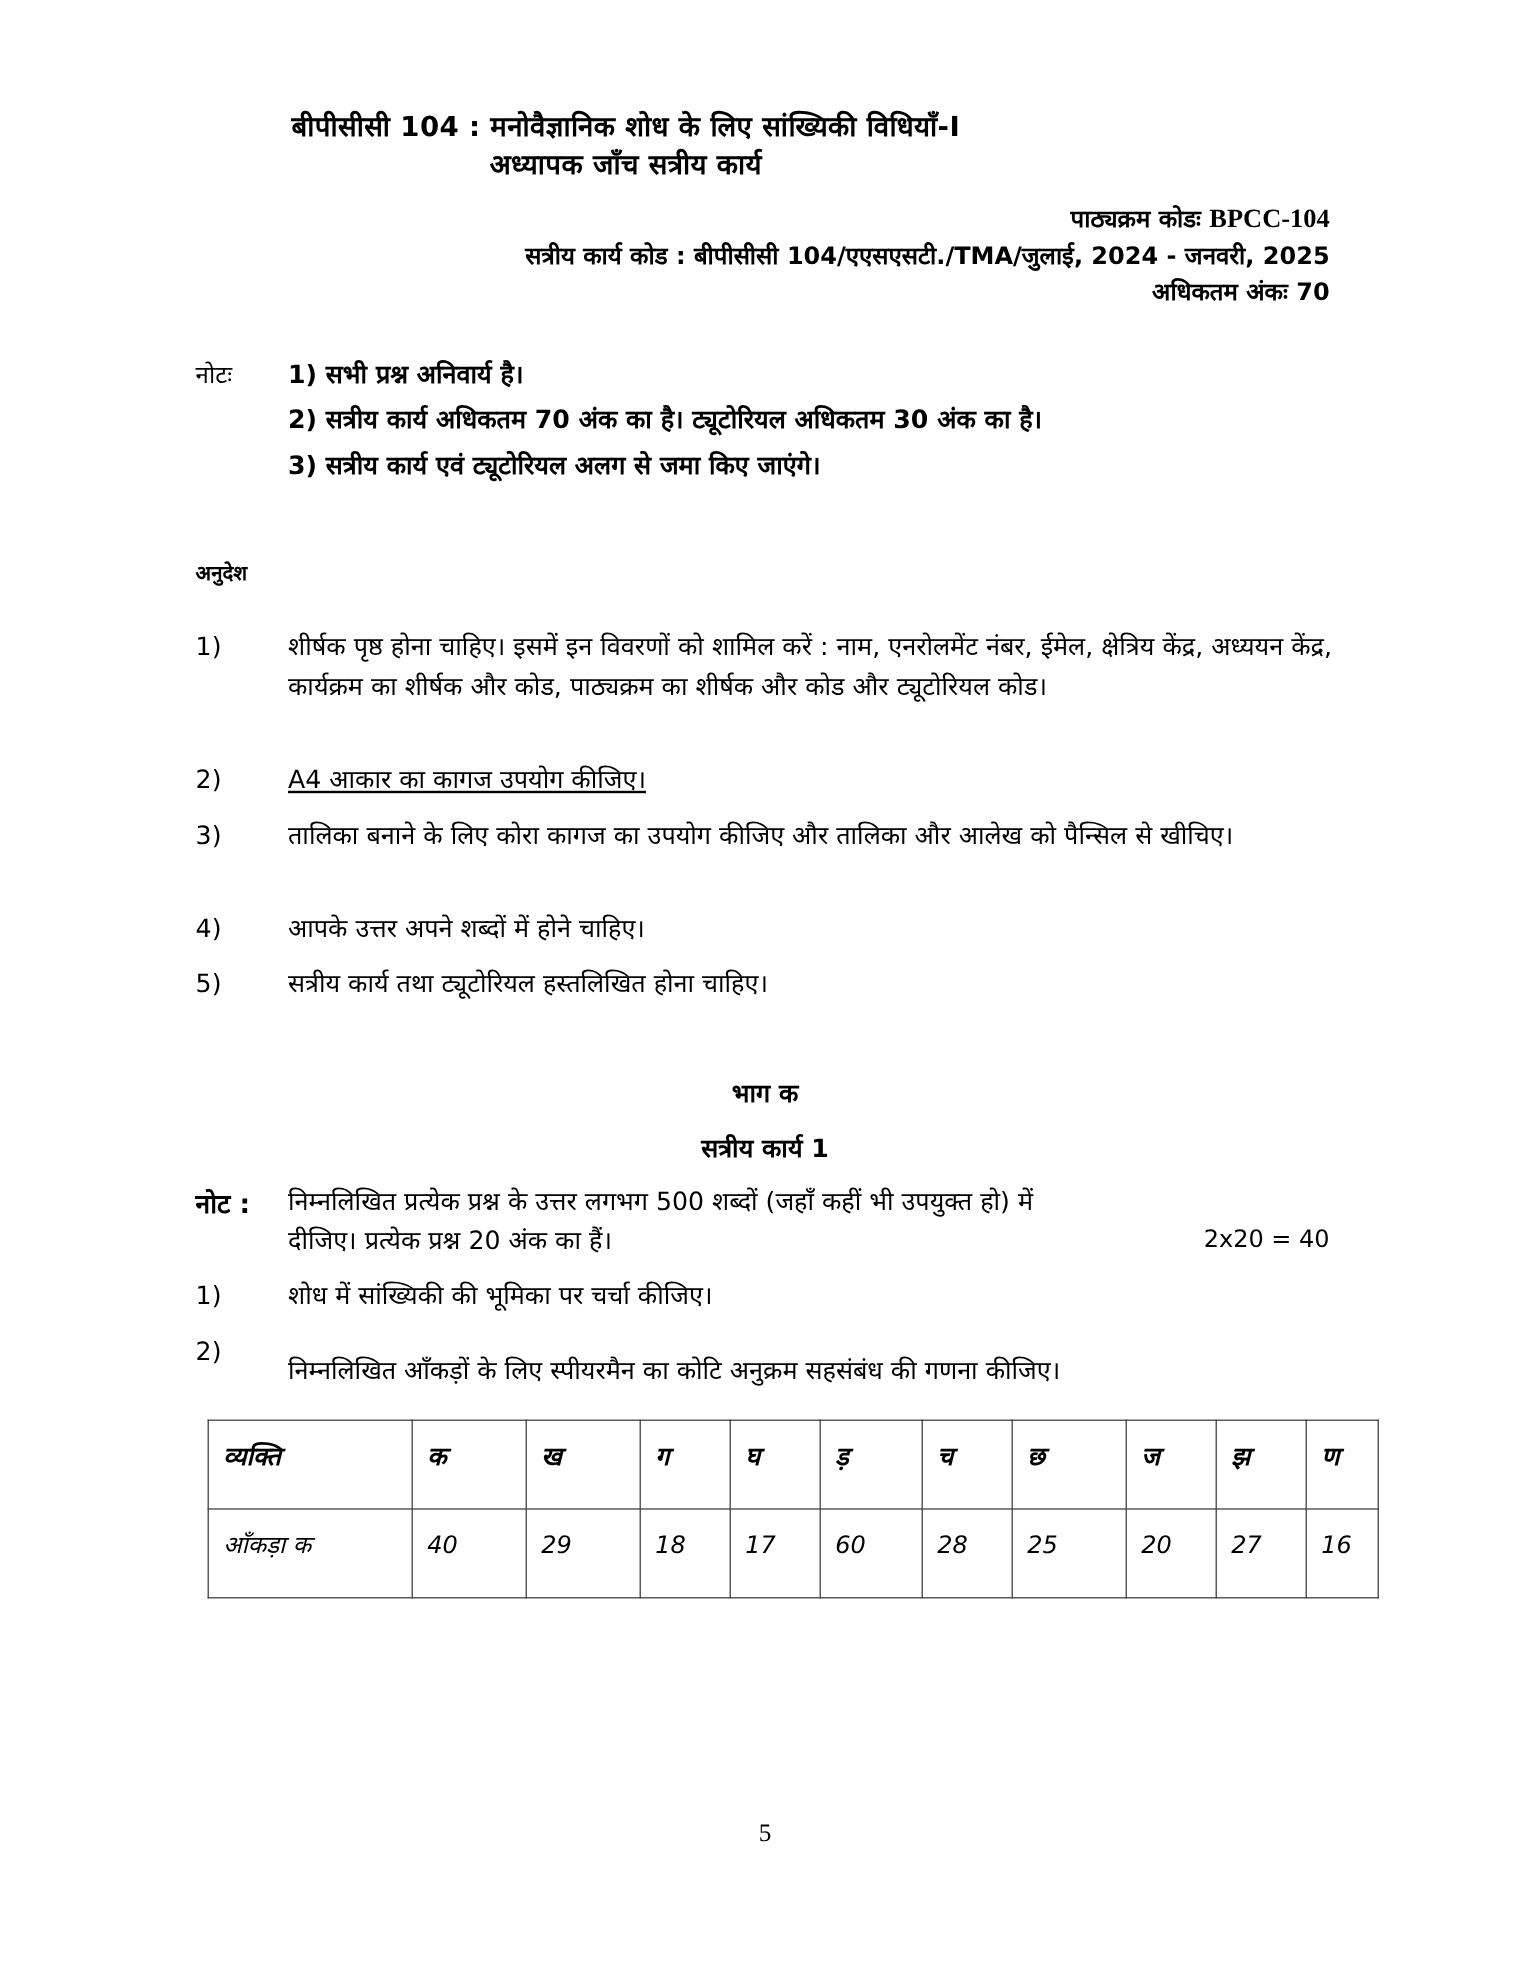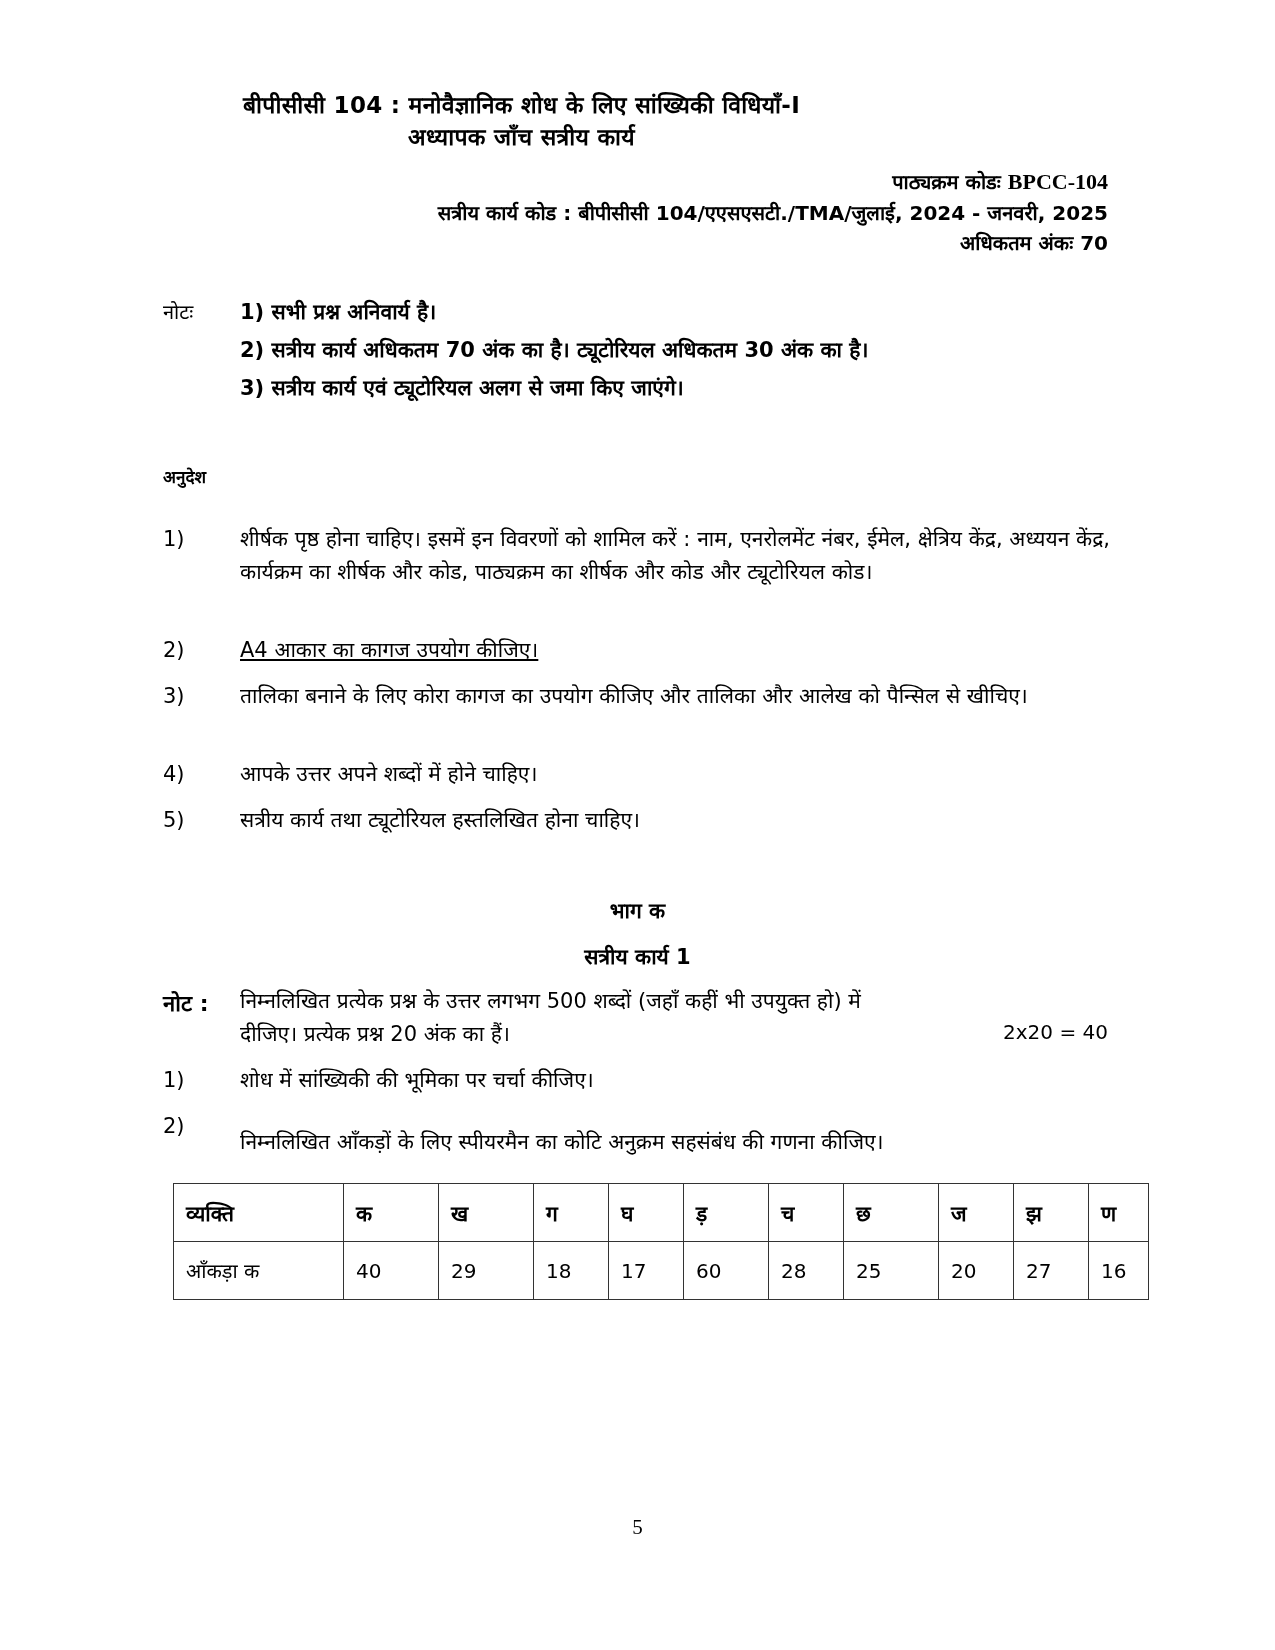--- a/index.html
+++ b/index.html
@@ -22,22 +22,22 @@
     left: 240px; width: 870px; font-size: 21px; line-height: 33px;
     text-align: justify; text-align-last: left;
   }
   .center-bold { left: 0; width: 1275px; text-align: center; font-weight: bold; font-size: 21px; }
   .note2-label { left: 163px; font-weight: bold; font-size: 22px; }
   table.data-table {
     position: absolute; left: 173px; top: 1183px; width: 966px;
     border-collapse: collapse; table-layout: fixed;
   }
   table.data-table td {
-    border: 1.5px solid #333; height: 57px; padding: 0 0 0 12px;
-    font-size: 20px; vertical-align: middle;
+    border: 1.5px solid #333; height: 57px; padding: 0 0 16px 12px;
+    font-size: 20px; vertical-align: middle; font-style: italic;
   }
   table.data-table tr.head td { font-weight: bold; font-size: 21px; }
   .pageno { left: 0; width: 1275px; text-align: center; top: 1515px; font-size: 21px; }
 </style>
 </head>
 <body>
 
 <div class="abs title" style="top:88px;">बीपीसीसी 104 : मनोवैज्ञानिक शोध के लिए सांख्यिकी विधियाँ-I</div>
 <div class="abs title" style="top:120px;">अध्यापक जाँच सत्रीय कार्य</div>
 

